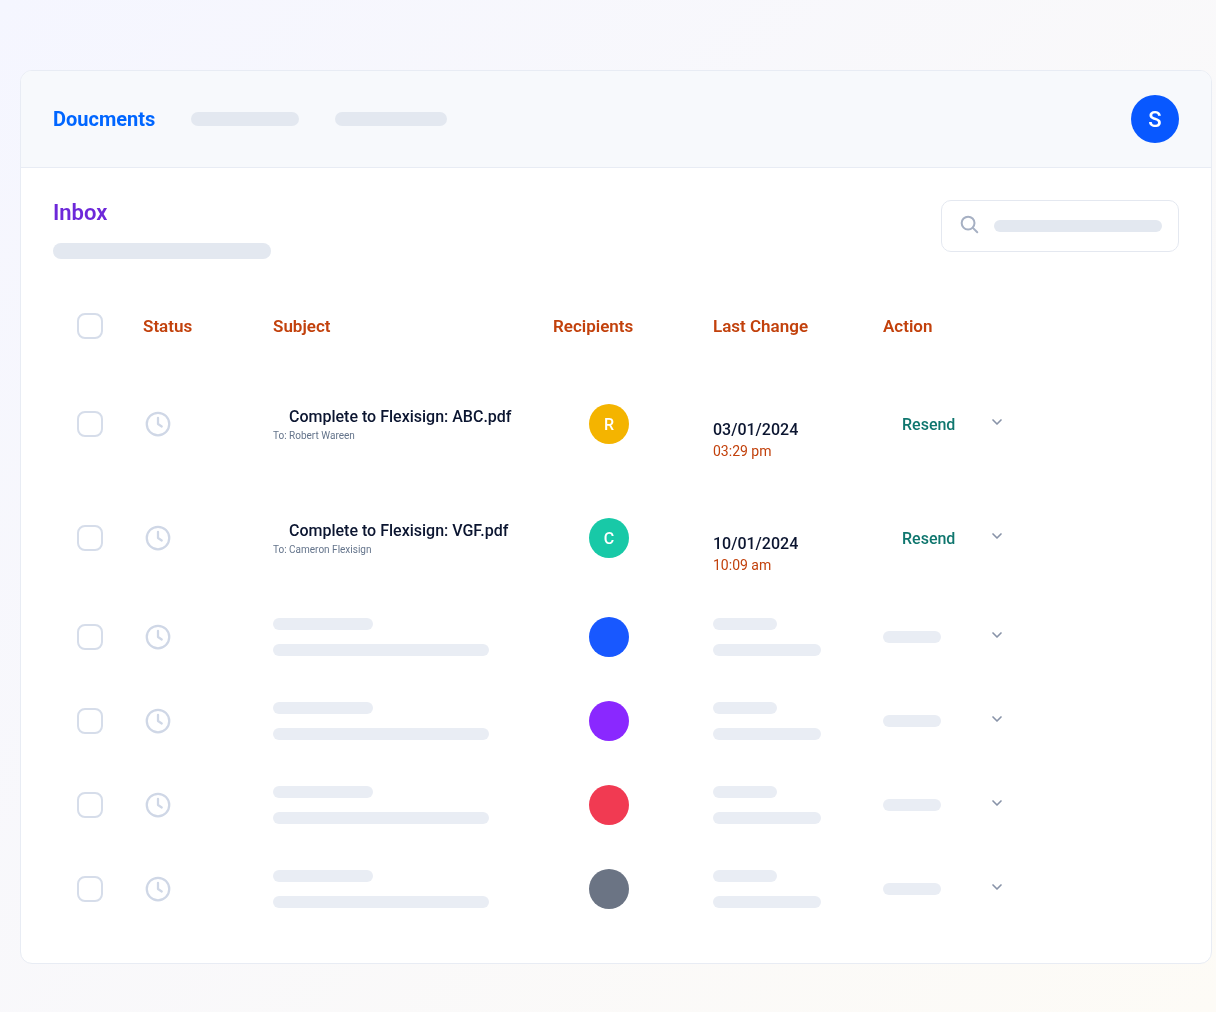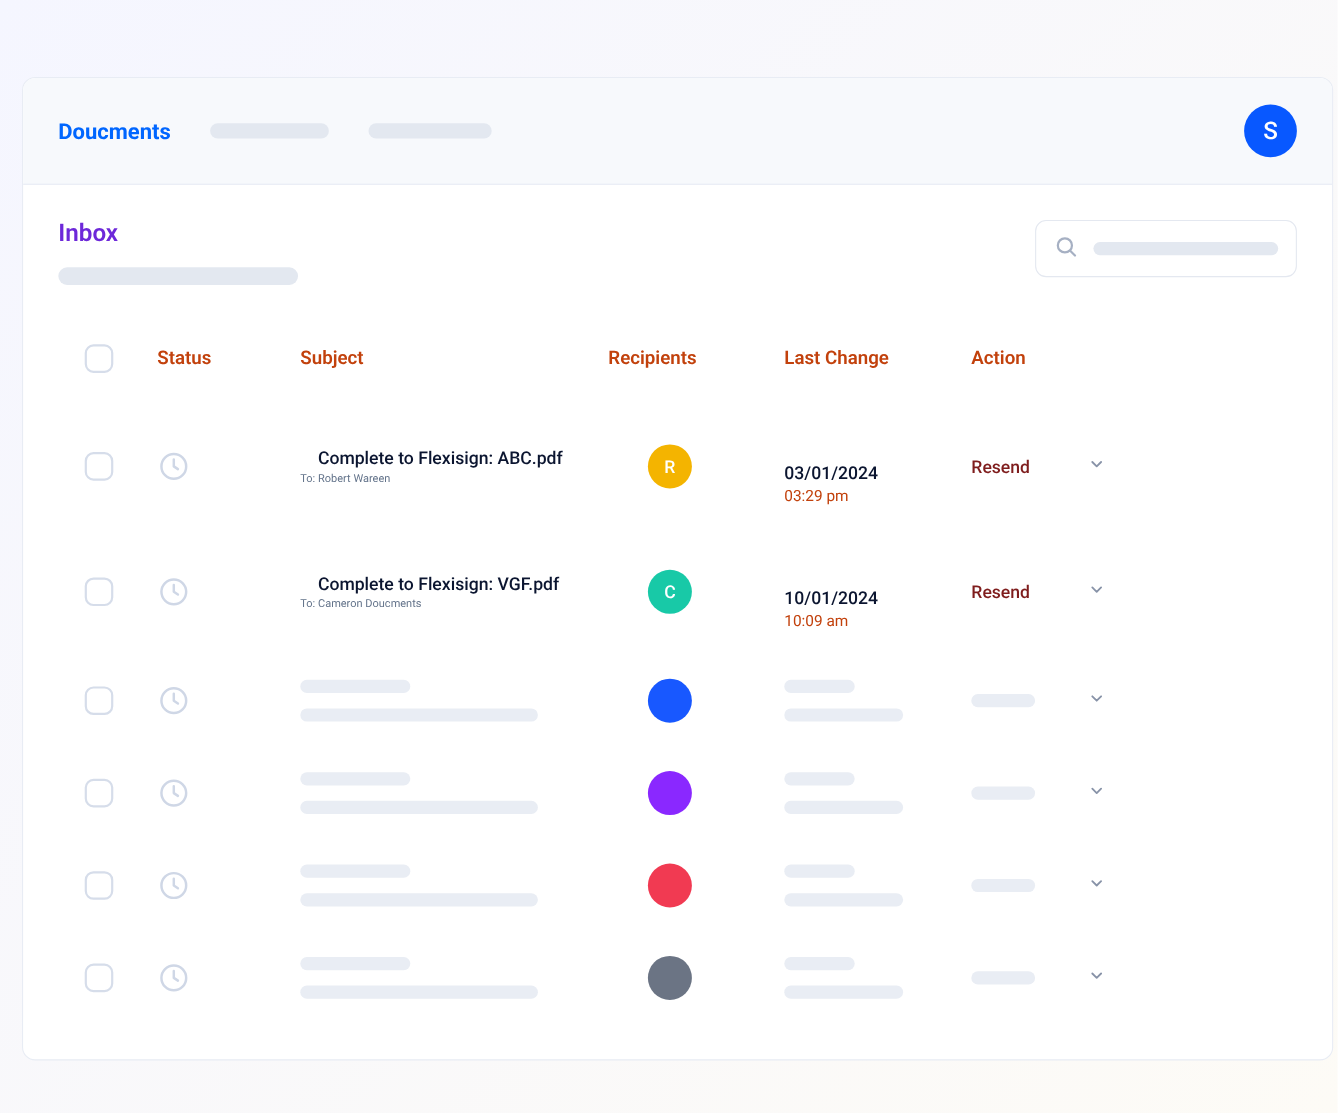--- a/index.html
+++ b/index.html
@@ -151,23 +151,24 @@
       color: #c2410c;
       font-size: 14px;
     }
     .action-cell {
       display: flex;
       align-items: center;
       justify-content: space-between;
       padding-right: 8px;
     }
     .action-label {
-      color: #7f1d1d;
+      color: #0f766e;
       font-size: 16px;
       font-weight: 500;
+      margin-left: 19px;
     }
     .skel {
       background: #e9edf4;
       border-radius: 6px;
     }
     .skel.s1 { width: 100px; height: 12px; margin-bottom: 14px; }
     .skel.s2 { width: 216px; height: 12px; }
     .skel.sd1 { width: 64px; height: 12px; margin-bottom: 14px; }
     .skel.sd2 { width: 108px; height: 12px; }
     .skel.sa { width: 58px; height: 12px; }
@@ -246,21 +247,21 @@
               <div class="checkbox"></div>
             </div>
             <div class="clock-icon">
               <svg width="30" height="30" viewBox="0 0 24 24" fill="none" stroke="#cfd7e6" stroke-width="1.8" stroke-linecap="round" stroke-linejoin="round">
                 <circle cx="12" cy="12" r="9"></circle>
                 <polyline points="12 7 12 12 15 14"></polyline>
               </svg>
             </div>
             <div>
       <div class="subject-title">Complete to Flexisign: VGF.pdf</div>
-      <div class="subject-to">To: Cameron Doucments</div>
+      <div class="subject-to">To: Cameron Flexisign</div>
     </div>
             <div>
               <div class="recip" style="background:#18c9a7">C</div>
             </div>
             <div>
       <div class="date">10/01/2024</div>
       <div class="time">10:09 am</div>
     </div>
             <div class="action-cell">
       <span class="action-label">Resend</span>

